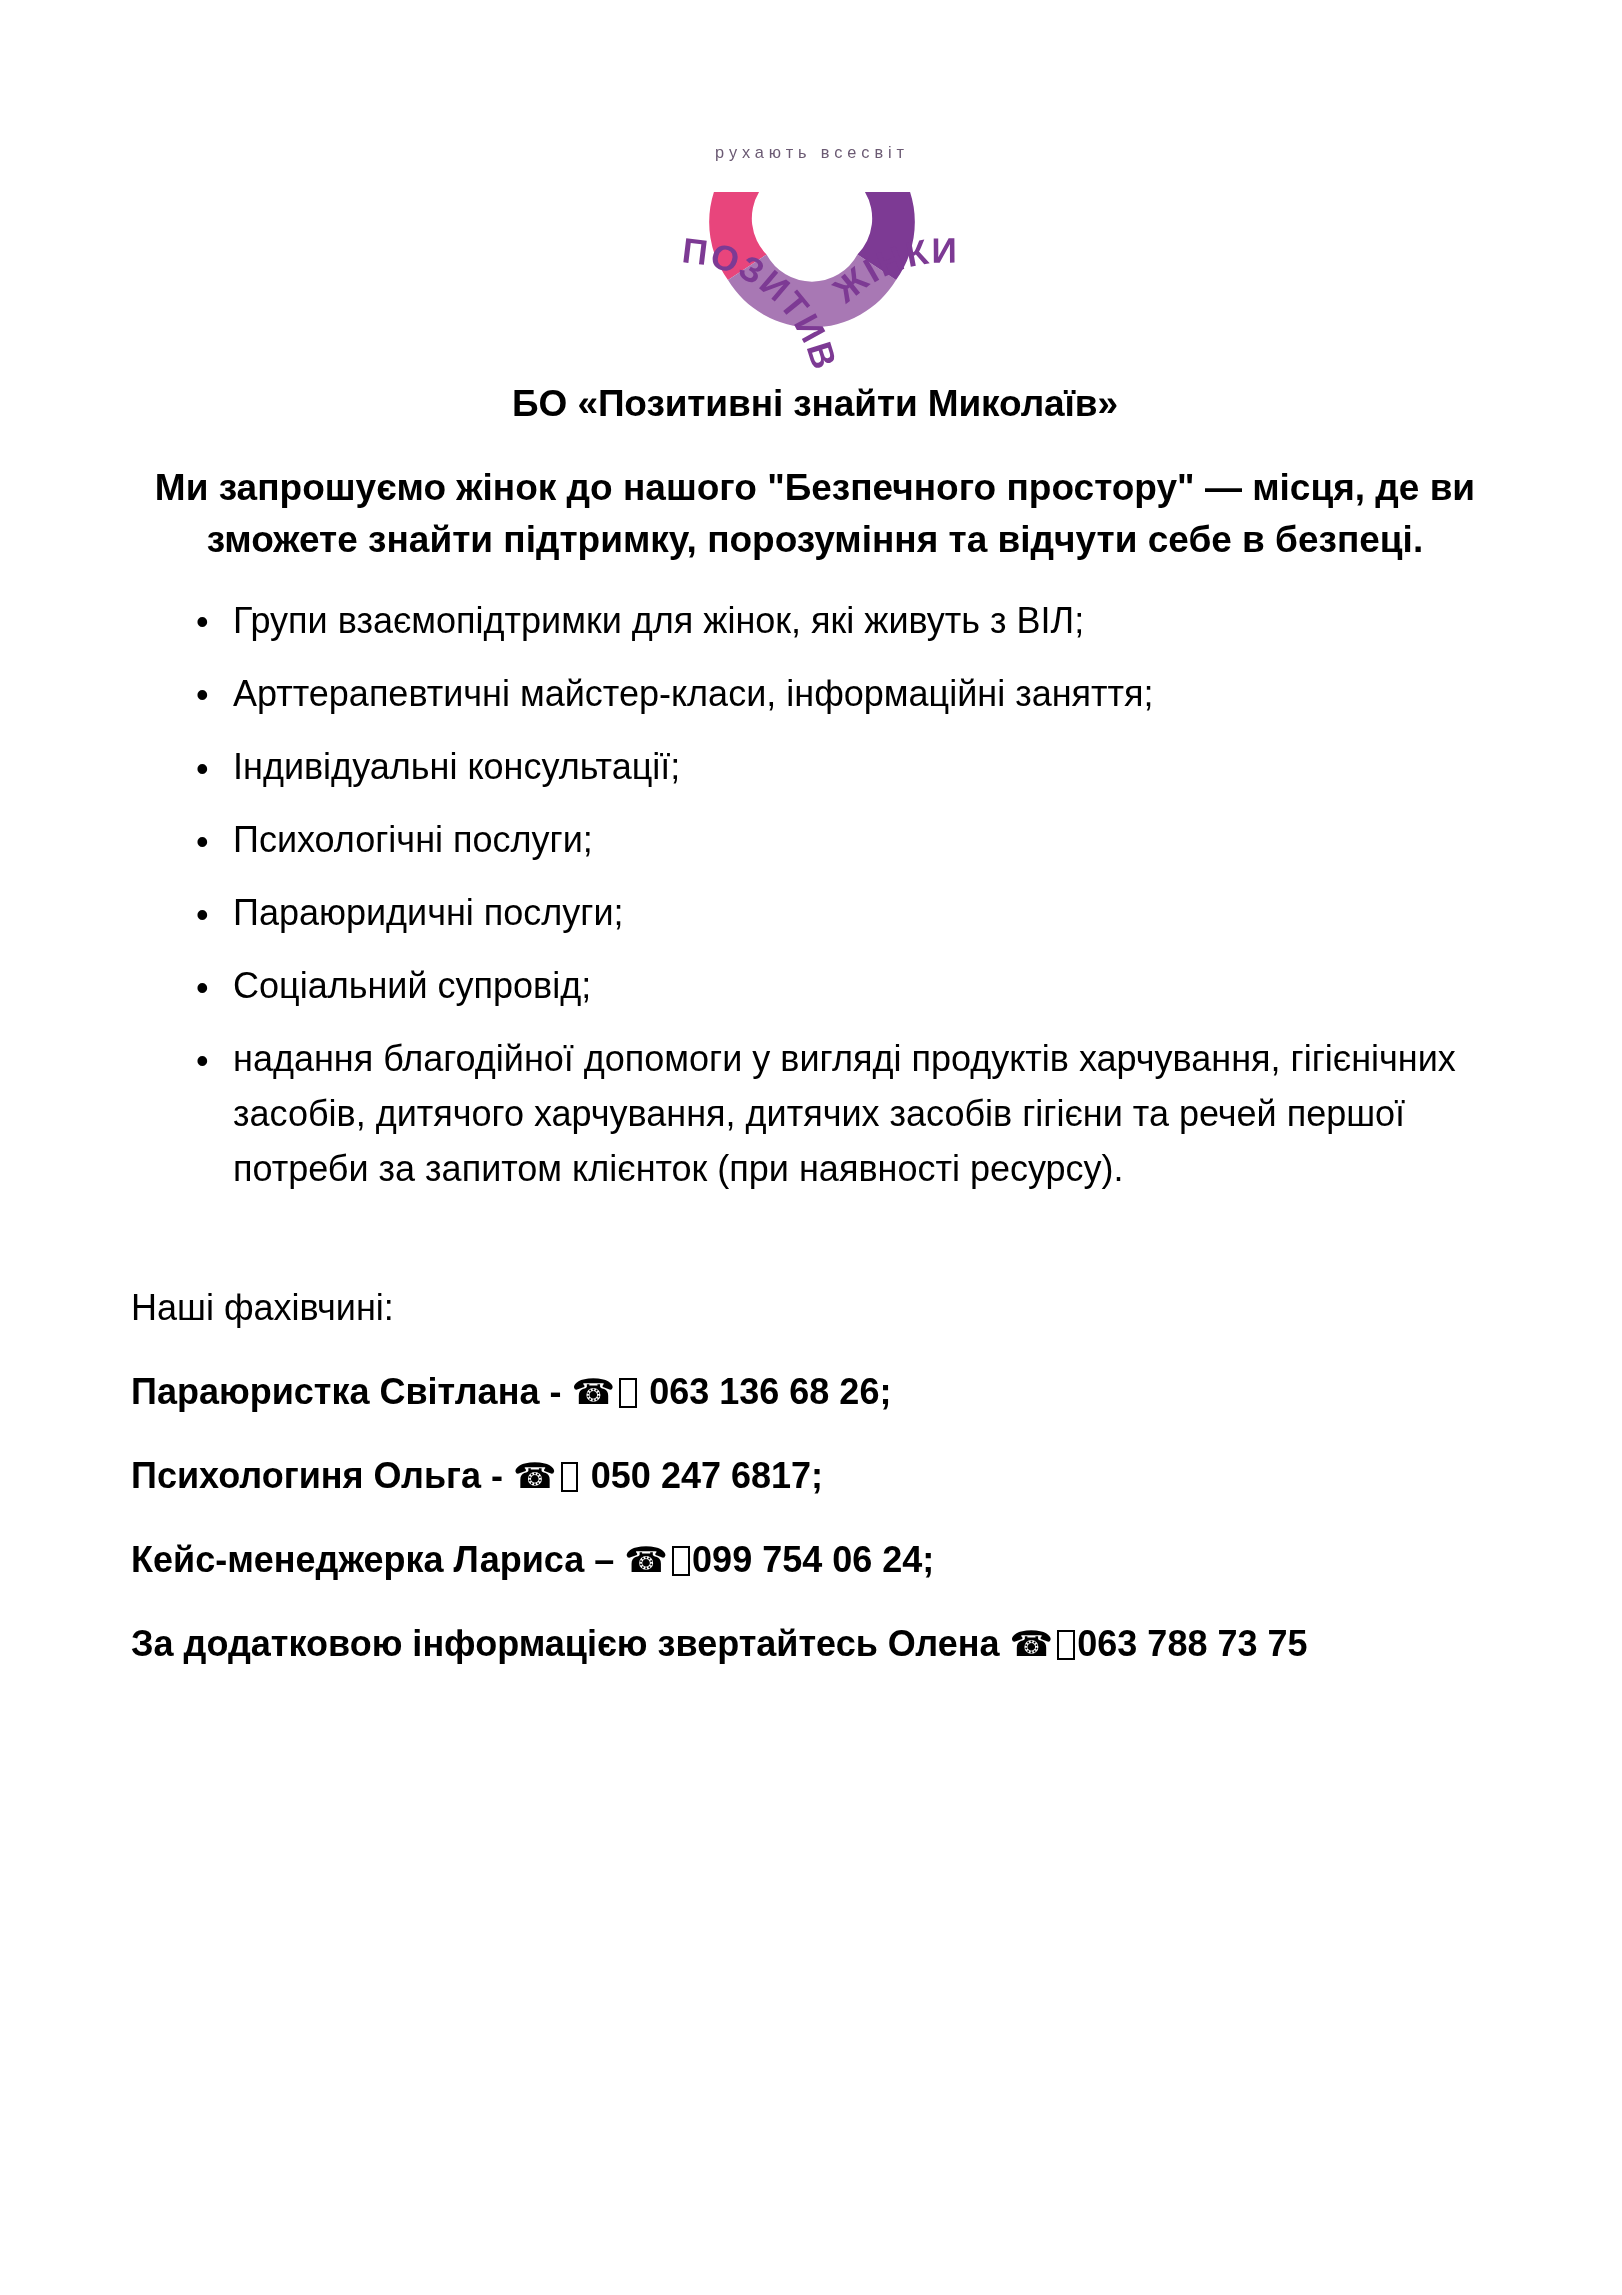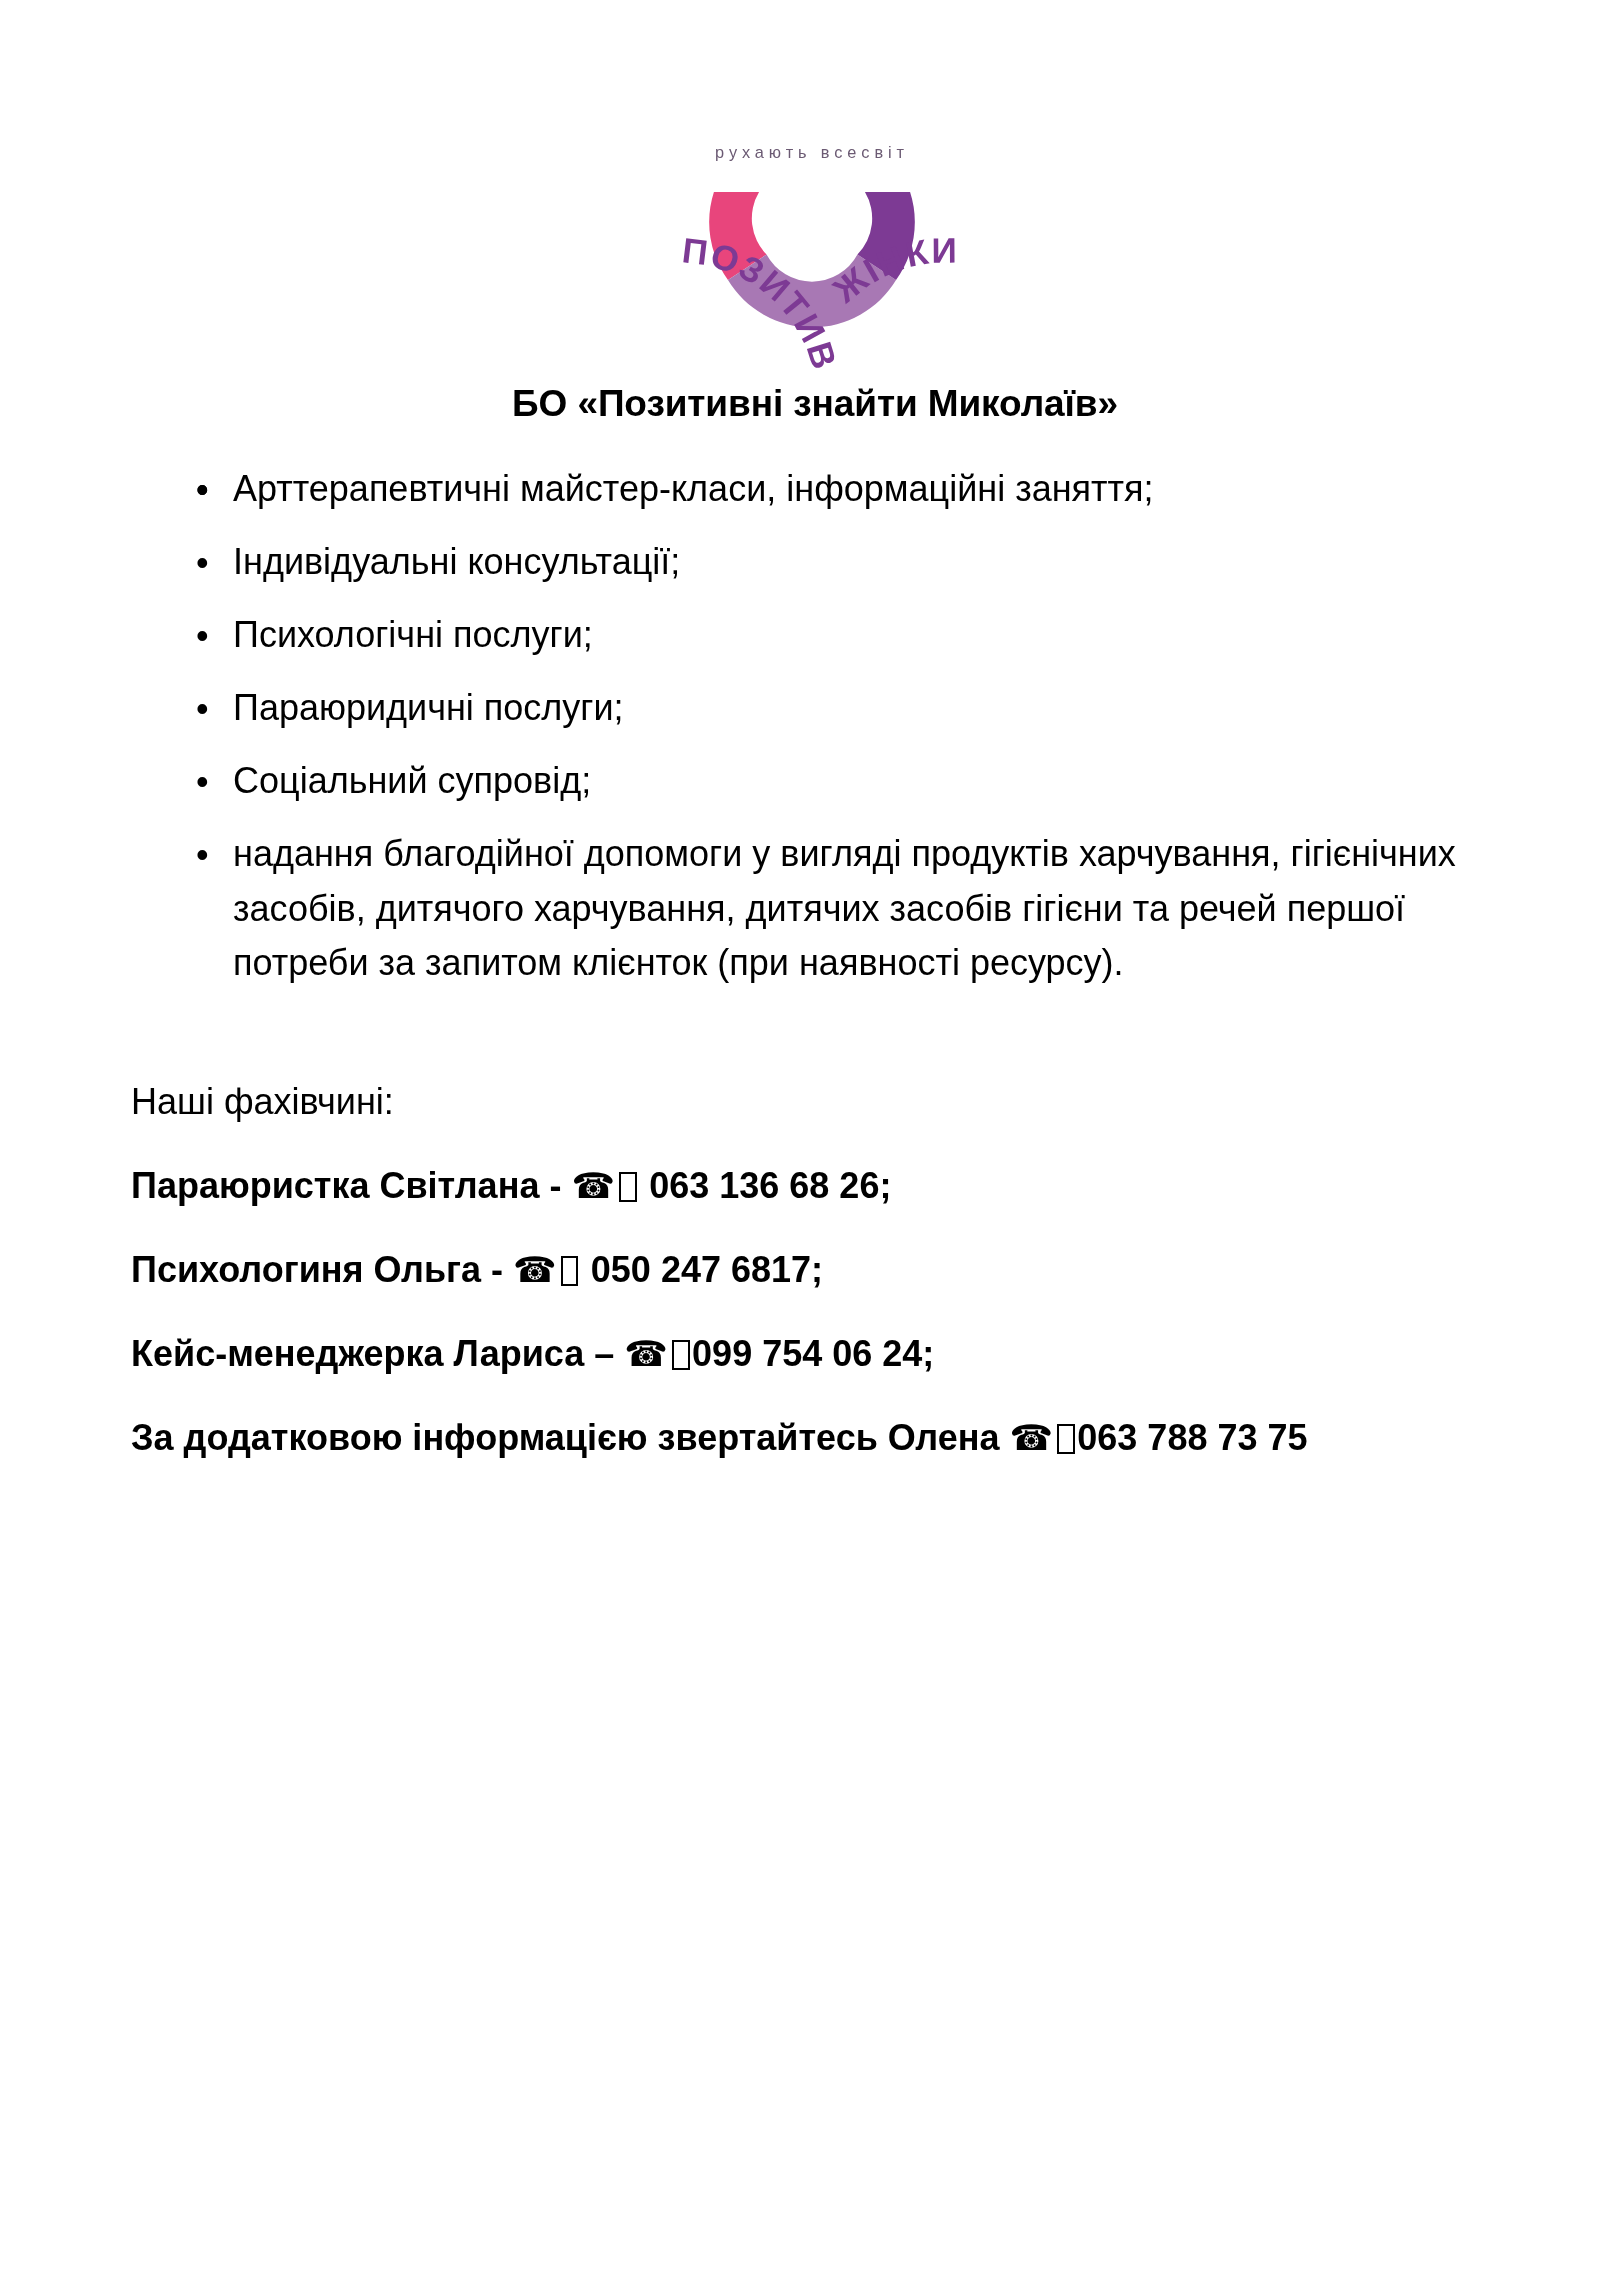--- a/index.html
+++ b/index.html
@@ -167,24 +167,26 @@
           <textPath href="#arcRight" startOffset="38%">ЖІНКИ</textPath>
         </text>
       </svg>
     </div>
   </div>
 
   <div class="content">
 
     <h1 class="doc-title">БО «Позитивні знайти Миколаїв»</h1>
 
+    <p class="intro">Ми запрошуємо жінок до нашого "Безпечного простору" — місця, де ви зможете знайти підтримку, порозуміння та відчути себе в безпеці.</p>
 
     <ul class="services">
       <li>
         <span class="bullet">•</span>
+        <span>Групи взаємопідтримки для жінок, які живуть з ВІЛ;</span>
       </li>
       <li>
         <span class="bullet">•</span>
         <span>Арттерапевтичні майстер-класи, інформаційні заняття;</span>
       </li>
       <li>
         <span class="bullet">•</span>
         <span>Індивідуальні консультації;</span>
       </li>
       <li>

